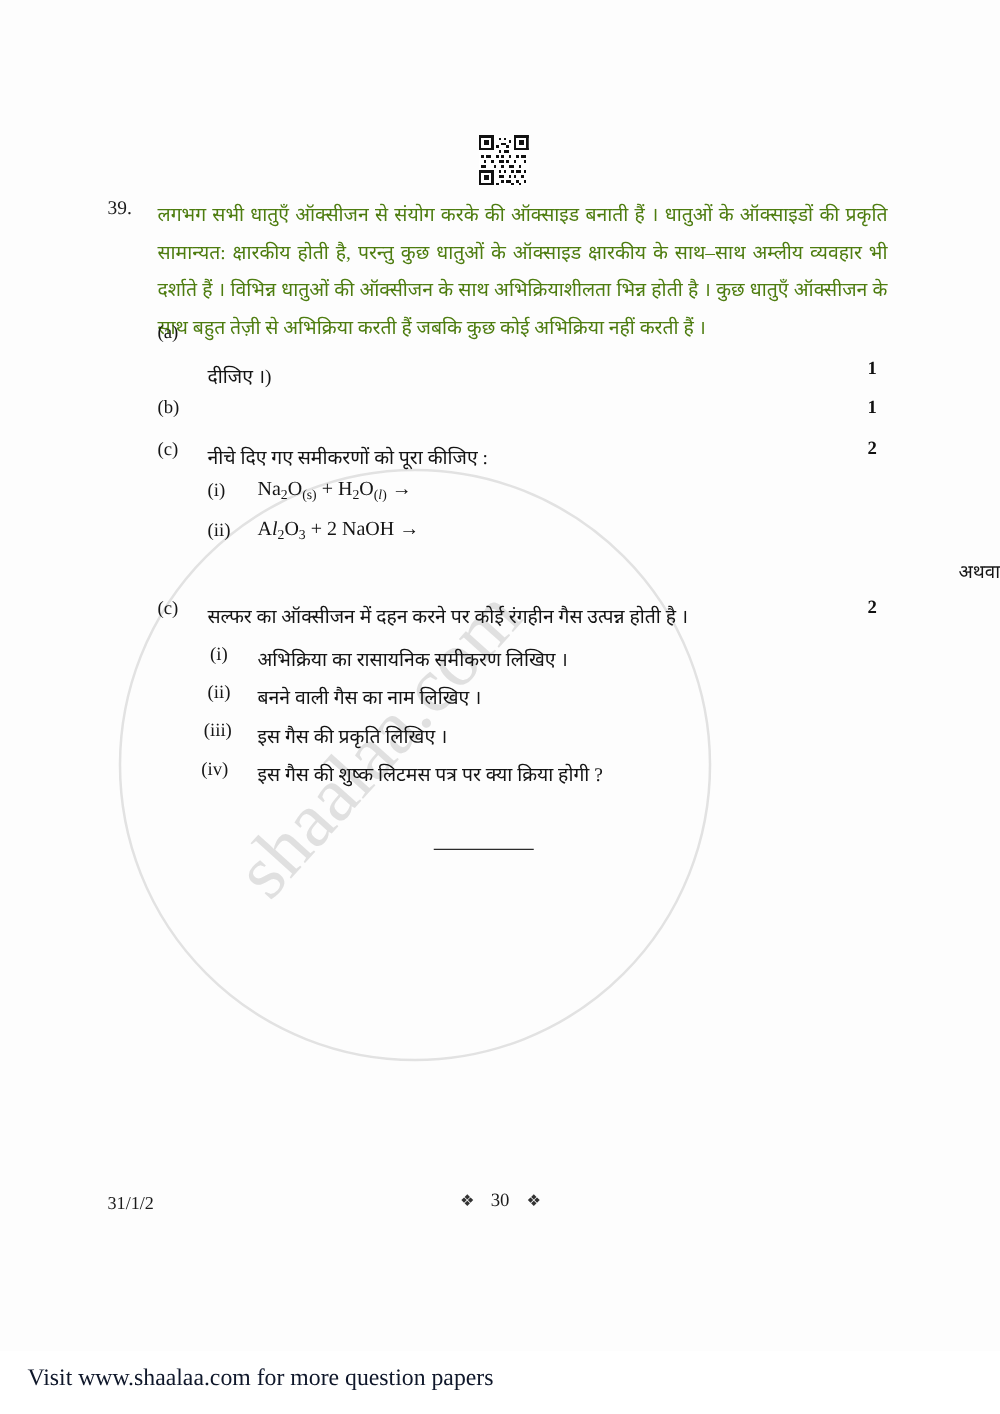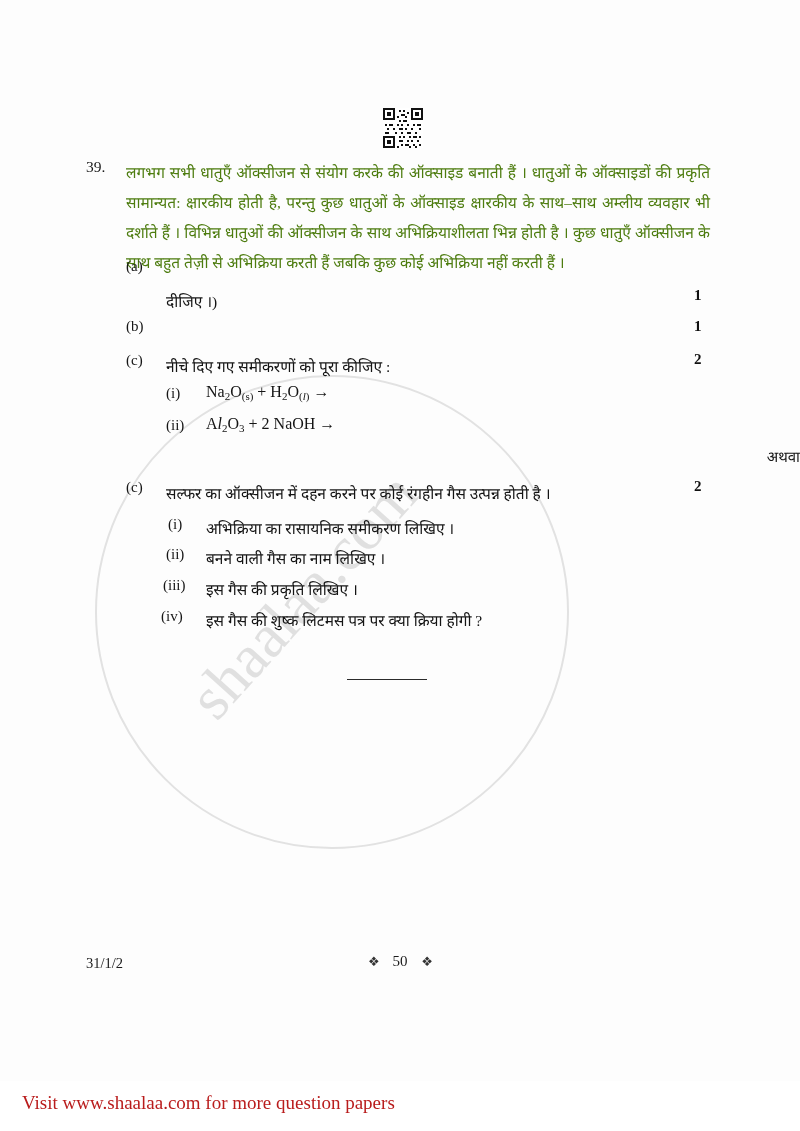--- a/index.html
+++ b/index.html
@@ -164,21 +164,21 @@
     color: #333;
     letter-spacing: -1px;
   }
   .footer-page .pnum { margin: 0 10px; }
 
   .site-footer {
     position: absolute;
     left: 22px;
     top: 1092px;
     font-size: 19px;
-    color: #b91c1c;
+    color: #0f172a;
     font-family: "Liberation Serif", serif;
   }
 </style>
 </head>
 <body>
 
 <div class="page">
 
   <div class="watermark-circle"></div>
   <div class="watermark-text">
@@ -288,20 +288,20 @@
     <div class="subtext" style="left:206px; top:575px;">इस गैस की प्रकृति लिखिए ।</div>
 
     <div class="sublabel" style="left:161px; top:608px;">(iv)</div>
     <div class="subtext" style="left:206px; top:606px;">इस गैस की शुष्क लिटमस पत्र पर क्या क्रिया होगी ?</div>
 
     <div class="rule-short"></div>
 
     <div class="footer-code">31/1/2</div>
     <div class="footer-page">
       <span class="deco">❖</span>
-      <span class="pnum">50</span>
+      <span class="pnum">30</span>
       <span class="deco">❖</span>
     </div>
 
   </div>
 </div>
 
 <div class="site-footer">Visit www.shaalaa.com for more question papers</div>
 
 </body></html>

